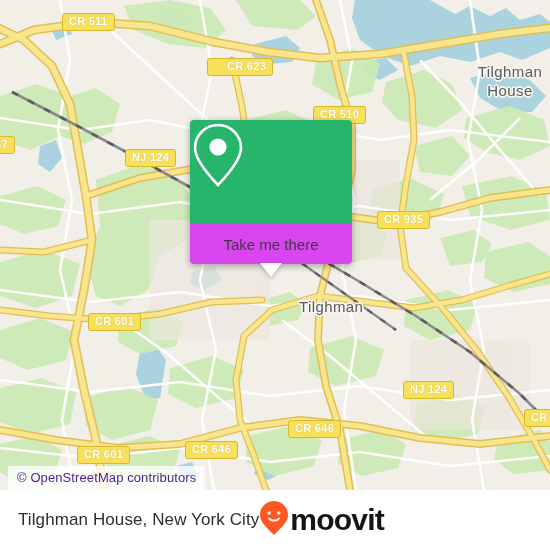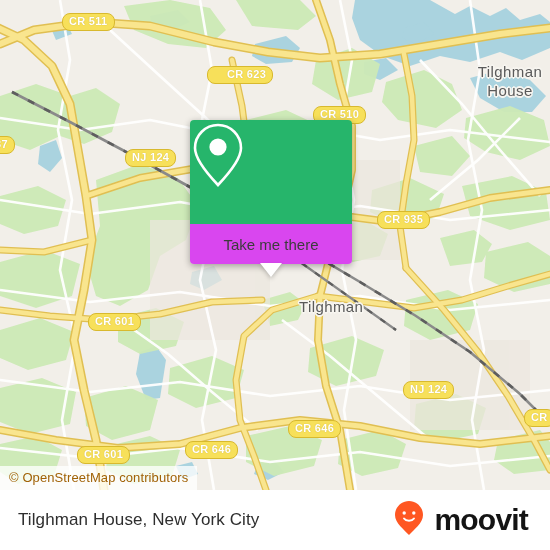--- a/index.html
+++ b/index.html
@@ -12,21 +12,21 @@
 
   
   .map{position:absolute;left:0;top:0;width:550px;height:490px;overflow:hidden;background:#f2efe9;}
   .map svg{position:absolute;left:0;top:0;}
 
   
   .shield{
     position:absolute;
     background:#f7e05a;
     border:1.5px solid #d8b92e;
-    border-radius:8px;
+    border-radius:3px;
     color:#ffffff;
     font-size:11px;
     font-weight:bold;
     letter-spacing:.3px;
     padding:2px 6px 3px 6px;
     line-height:11px;
     white-space:nowrap;
     text-shadow:0 0 1px rgba(160,130,20,.55);
     box-sizing:border-box;
   }
@@ -66,37 +66,37 @@
     position:absolute;left:50%;bottom:-13px;margin-left:-11px;
     width:0;height:0;
     border-left:11px solid transparent;
     border-right:11px solid transparent;
     border-top:14px solid #ffffff;
     filter:drop-shadow(0 2px 2px rgba(0,0,0,.22));
   }
 
   
   .attrib{
-    position:absolute;left:0;bottom:0;
+    position:absolute;left:8px;bottom:0;
     background:rgba(255,255,255,.78);
-    color:#a16207;font-size:13px;
+    color:#4c1d95;font-size:13px;
     padding:4px 9px 5px 9px;
     z-index:50;
     letter-spacing:.1px;
   }
 
   
   .footer{
     position:absolute;left:0;top:490px;width:550px;height:60px;
     background:#ffffff;
-    display:flex;align-items:center;justify-content:space-between;
+    display:flex;align-items:center;justify-content:flex-start;
     box-sizing:border-box;padding:0 22px 0 18px;
   }
   .footer-title{color:#2e2e2e;font-size:17px;letter-spacing:.1px;}
-  .brand{display:flex;align-items:center;gap:10px;}
+  .brand{display:flex;align-items:center;gap:1px;}
   .brand-word{color:#141414;font-size:30px;font-weight:bold;letter-spacing:-.8px;line-height:30px;}
 </style>
 </head>
 <body>
 
 <div id="app">
 
   <div class="map">
 
     <svg width="550" height="490" viewBox="0 0 550 490">
@@ -216,21 +216,21 @@
       </g>
     </svg>
 
     <div class="place two-line" style="left:455px;top:62px;">
       <span>Tilghman</span><br>
       <span>House</span>
     </div>
     <div class="place" style="left:299px;top:298px;">Tilghman</div>
 
     <div class="shield" style="left:62px;top:13px;">CR 511</div>
-    <div class="shield" style="left:207px;top:66px;padding-left:19px;">CR 623</div>
+    <div class="shield" style="left:207px;top:58px;padding-left:19px;">CR 623</div>
     <div class="shield" style="left:313px;top:59px;margin-top:47px;">CR 510</div>
     <div class="shield" style="left:125px;top:149px;">NJ 124</div>
     <div class="shield" style="left:377px;top:211px;">CR 935</div>
     <div class="shield" style="left:88px;top:313px;">CR 601</div>
     <div class="shield" style="left:403px;top:381px;">NJ 124</div>
     <div class="shield" style="left:288px;top:420px;">CR 646</div>
     <div class="shield" style="left:77px;top:446px;">CR 601</div>
     <div class="shield" style="left:185px;top:441px;">CR 646</div>
     <div class="shield" style="left:-12px;top:136px;">37</div>
     <div class="shield" style="left:524px;top:409px;">CR</div>

